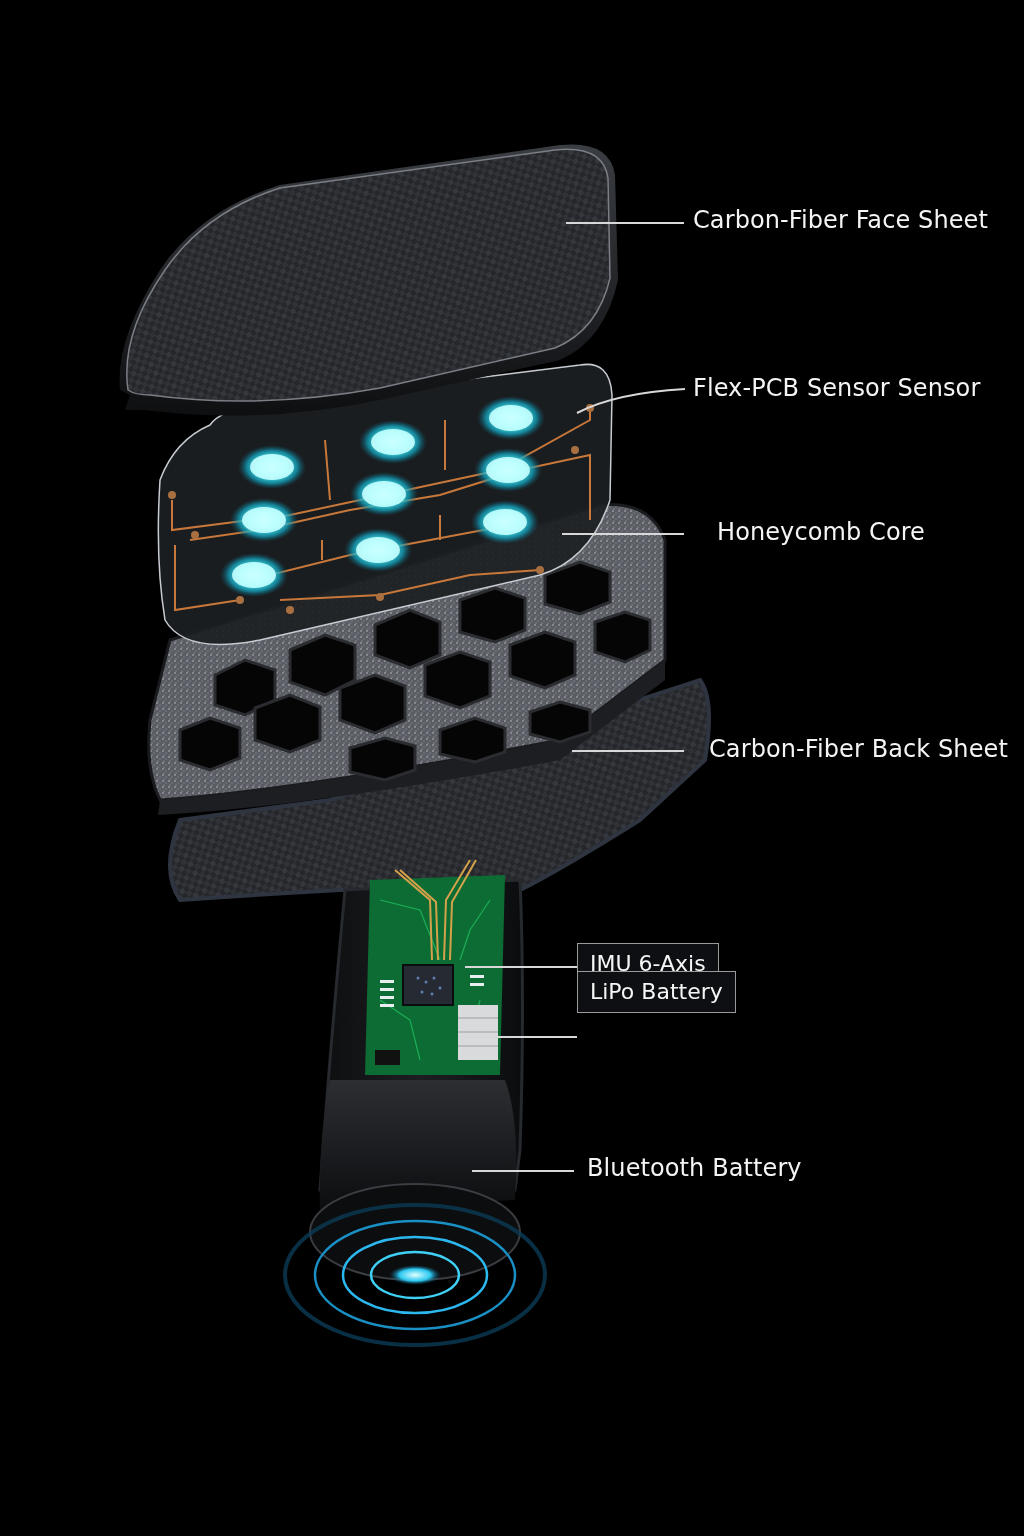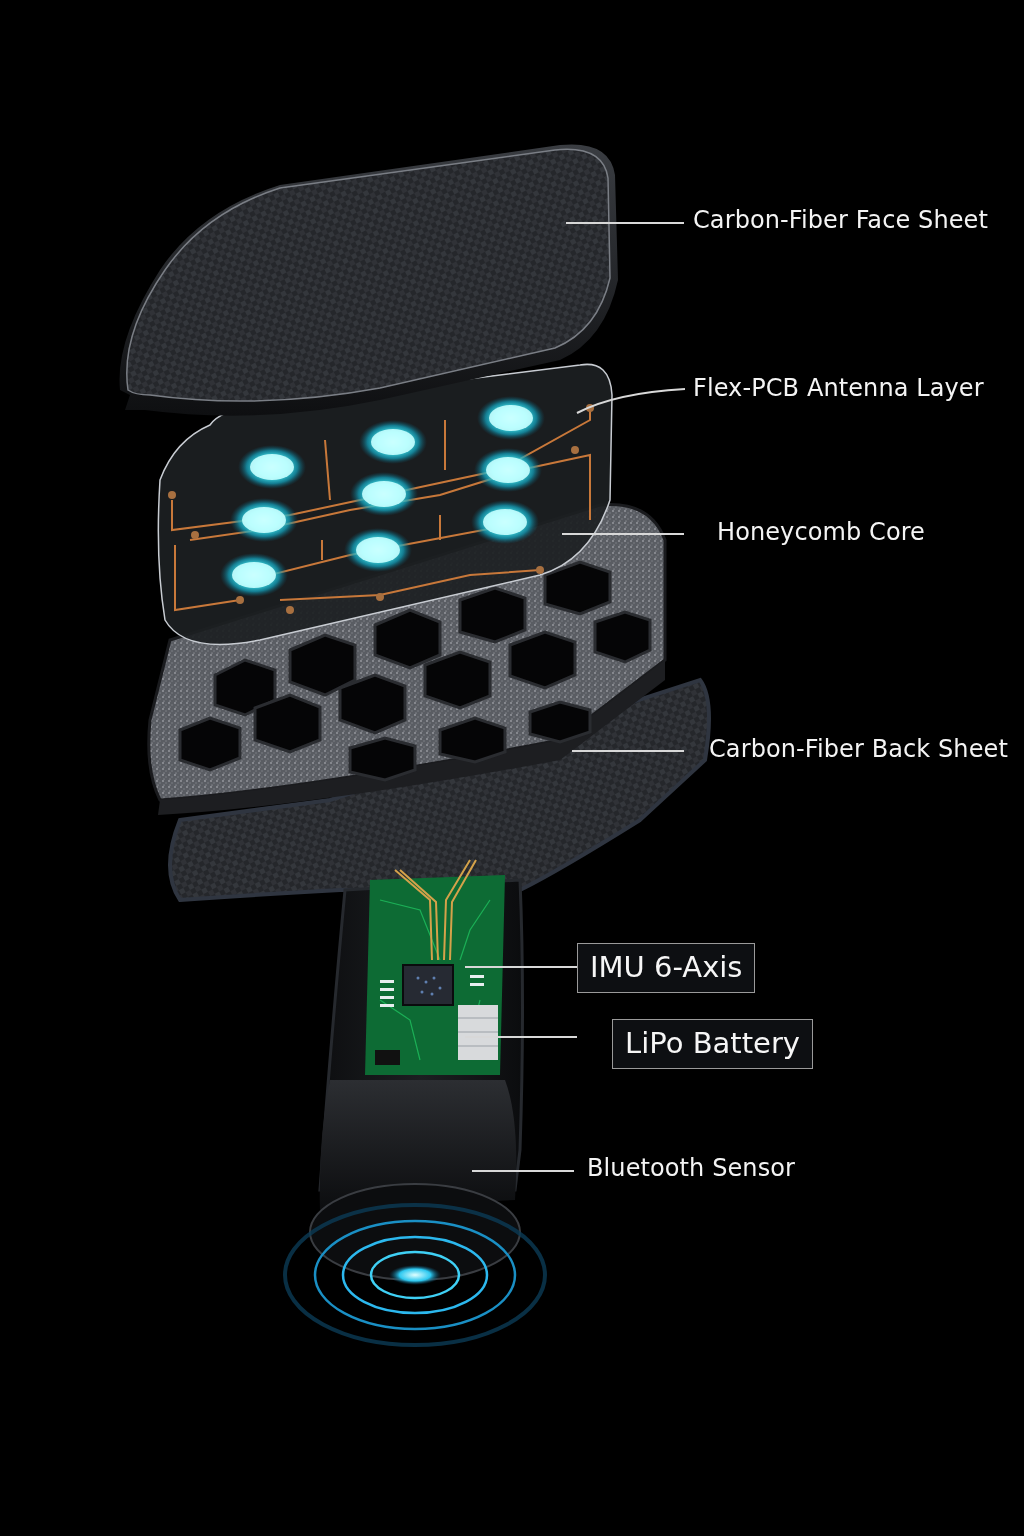--- a/index.html
+++ b/index.html
@@ -2,21 +2,21 @@
 <html><head>
   <meta charset="utf-8">
   <style>
     html, body { margin: 0; padding: 0; background: #000; }
     body { width: 1024px; height: 1536px; position: relative; overflow: hidden;
            font-family: "DejaVu Sans", "Liberation Sans", sans-serif; color: #f2f2f2; }
     .stage { position: absolute; left: 0; top: 0; width: 1024px; height: 1328px; }
     .label { position: absolute; font-size: 24px; color: #f4f4f4; white-space: nowrap; letter-spacing: 0.1px; line-height: 1; }
     .leader { position: absolute; height: 2px; background: #d8d8d8; }
     .boxed { position: absolute; border: 1.5px solid #9a9a9a; background: #0d0f12; padding: 8px 12px;
-             font-size: 29px; color: #f6f6f6; white-space: nowrap; line-height: 1.1; }
+             font-size: 22px; color: #f6f6f6; white-space: nowrap; line-height: 1.1; }
   </style>
 </head>
 <body>
 
 <div class="stage">
   <svg width="1024" height="1536" viewBox="0 0 1024 1536">
     <defs>
       <pattern id="carbon" width="10" height="10" patternUnits="userSpaceOnUse" patternTransform="rotate(-28)">
         <rect width="10" height="10" fill="#25272b"></rect>
         <rect width="5" height="5" fill="#34373c"></rect>
@@ -184,29 +184,29 @@
     </g>
   </svg>
 
   
   <div class="leader" style="left:566px; top:222px; width:118px;"></div>
   <div class="label" style="left:693px; top:208px;">Carbon-Fiber Face Sheet</div>
 
   <svg style="position:absolute; left:575px; top:385px;" width="115" height="30">
     <path d="M2 28 Q40 8 110 4" stroke="#d8d8d8" stroke-width="2" fill="none"></path>
   </svg>
-  <div class="label" style="left:693px; top:376px;">Flex-PCB Antenna Layer</div>
+  <div class="label" style="left:693px; top:376px;">Flex-PCB Sensor Sensor</div>
 
   <div class="leader" style="left:562px; top:533px; width:122px;"></div>
   <div class="label" style="left:693px; top:520px;margin-left:24px;">Honeycomb Core</div>
 
   <div class="leader" style="left:572px; top:750px; width:112px;"></div>
   <div class="label" style="left:693px; top:737px;margin-left:16px;">Carbon-Fiber Back Sheet</div>
 
   <div class="leader" style="left:465px; top:966px; width:112px;"></div>
   <div class="boxed" style="left:577px; top:943px;">IMU 6-Axis</div>
 
   <div class="leader" style="left:465px; top:1036px; width:112px;"></div>
-  <div class="boxed" style="left:577px; top:1019px;margin-left:35px;">LiPo Battery</div>
+  <div class="boxed" style="left:577px; top:971px;">LiPo Battery</div>
 
   <div class="leader" style="left:472px; top:1170px; width:102px;"></div>
-  <div class="label" style="left:587px; top:1156px;">Bluetooth Sensor</div>
+  <div class="label" style="left:587px; top:1156px;">Bluetooth Battery</div>
 </div>
 
 </body></html>

